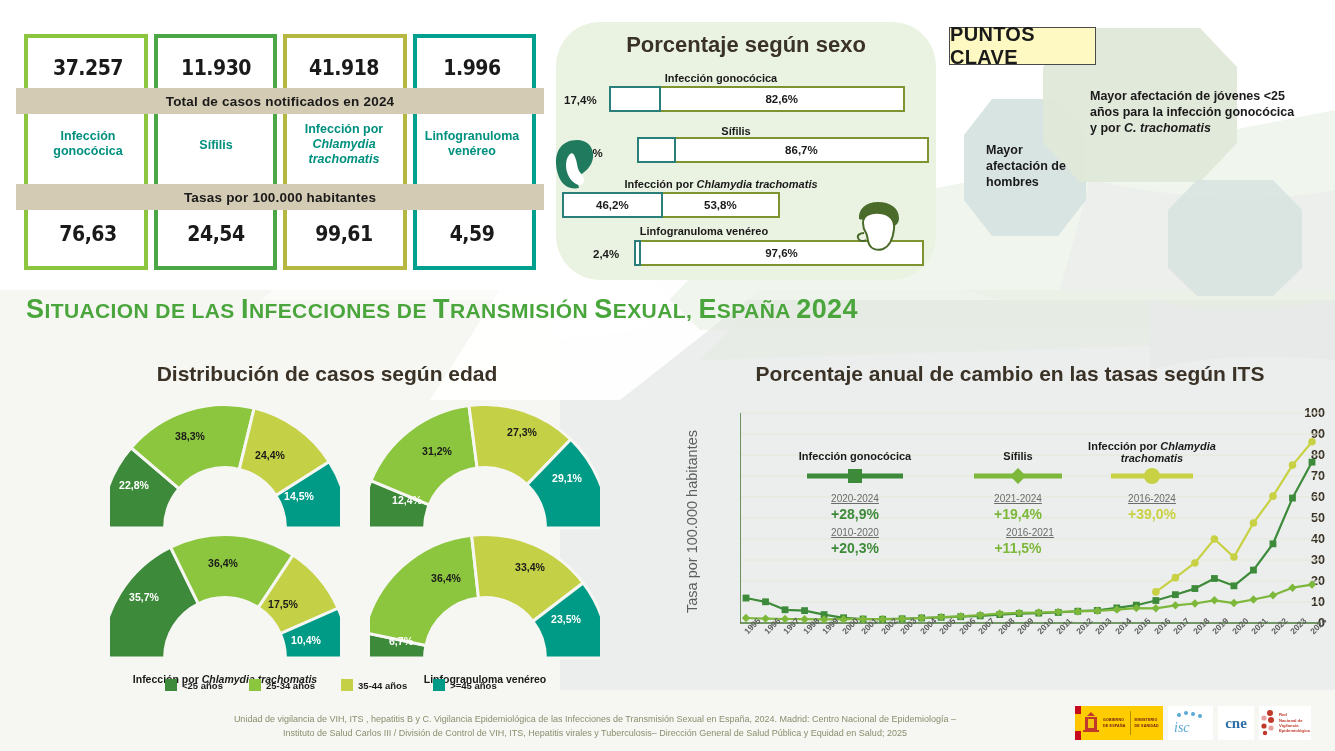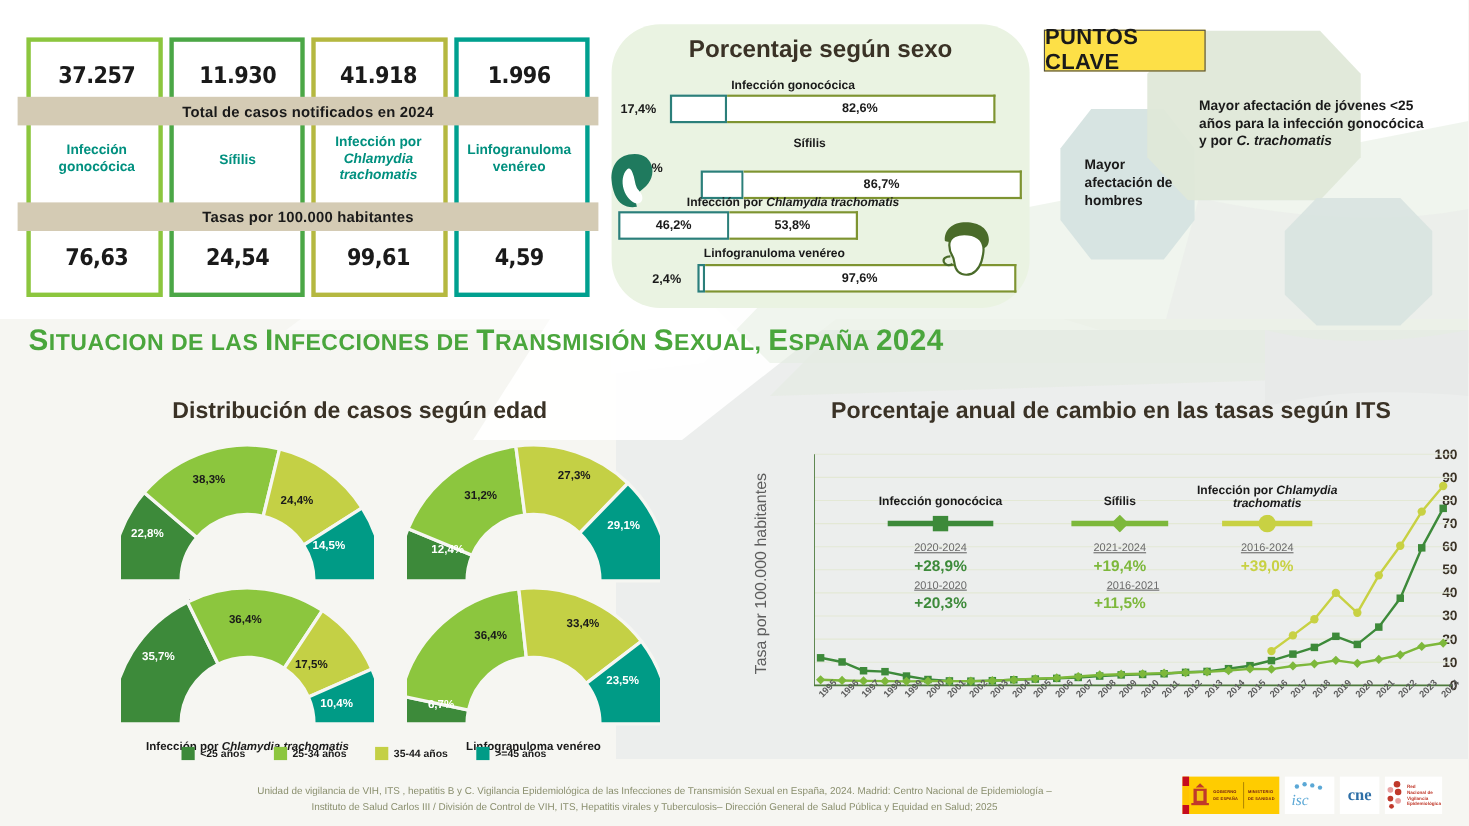--- a/index.html
+++ b/index.html
@@ -68,21 +68,21 @@
   .seg-m{background:#ffffff;border:2px solid #7e9431;box-sizing:border-box;border-left:none;
          display:flex;align-items:center;justify-content:center;
          font-size:11.5px;font-weight:bold;color:#1a1a1a;
          font-family:"Liberation Sans Narrow","Liberation Sans",sans-serif;}
   .female-icon{position:absolute;left:-10px;top:112px;z-index:4;}
   .male-icon{position:absolute;left:291px;top:175px;z-index:4;}
 
   
   .pk-title-box{
     position:absolute;left:949px;top:27px;width:145px;height:36px;
-    background:#fde047;border:1.6px solid #4a4a4a;z-index:4;
+    background:#fef9c3;border:1.6px solid #4a4a4a;z-index:4;
     display:flex;align-items:center;justify-content:center;
     font-size:20px;font-weight:bold;color:#1a1a1a;letter-spacing:.3px;
   }
   .hexa{position:absolute;z-index:2;}
   .pk-text{
     position:absolute;z-index:4;color:#1a1a1a;
     font-family:"Liberation Sans Narrow","Liberation Sans",sans-serif;
     font-size:12.5px;line-height:16px;font-weight:600;
   }
   .pk-text i{font-style:italic;}
@@ -231,21 +231,21 @@
 
     <div class="sexo-label" style="left:90px;top:50px;width:150px;">Infección gonocócica</div>
     <div class="sexo-pct-left" style="left:8px;top:72px;">17,4%</div>
     <div class="sexo-bar" style="left:53px;top:64px;width:296px;">
       <div class="seg-f" style="width:17.4%;"></div>
       <div class="seg-m" style="width:82.6%;">82,6%</div>
     </div>
 
     <div class="sexo-label" style="left:140px;top:103px;width:80px;">Sífilis</div>
     <div class="sexo-pct-left" style="left:14px;top:125px;">13,3%</div>
-    <div class="sexo-bar" style="left:58px;top:133px;width:292px;padding-left:23px;">
+    <div class="sexo-bar" style="left:58px;top:115px;width:292px;padding-left:23px;">
       <div class="seg-f" style="width:13.3%;"></div>
       <div class="seg-m" style="width:86.7%;">86,7%</div>
     </div>
 
     <div class="sexo-label" style="left:50px;top:156px;width:230px;">Infección por <i>Chlamydia trachomatis</i></div>
     <div class="sexo-bar" style="left:6px;top:170px;width:218px;">
       <div class="seg-f" style="width:46.2%;">46,2%</div>
       <div class="seg-m" style="width:53.8%;">53,8%</div>
     </div>
 

